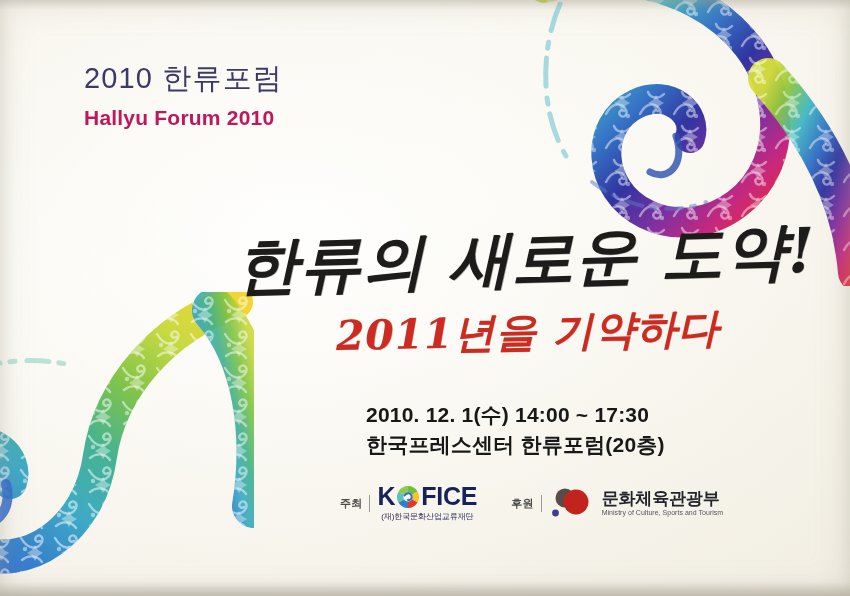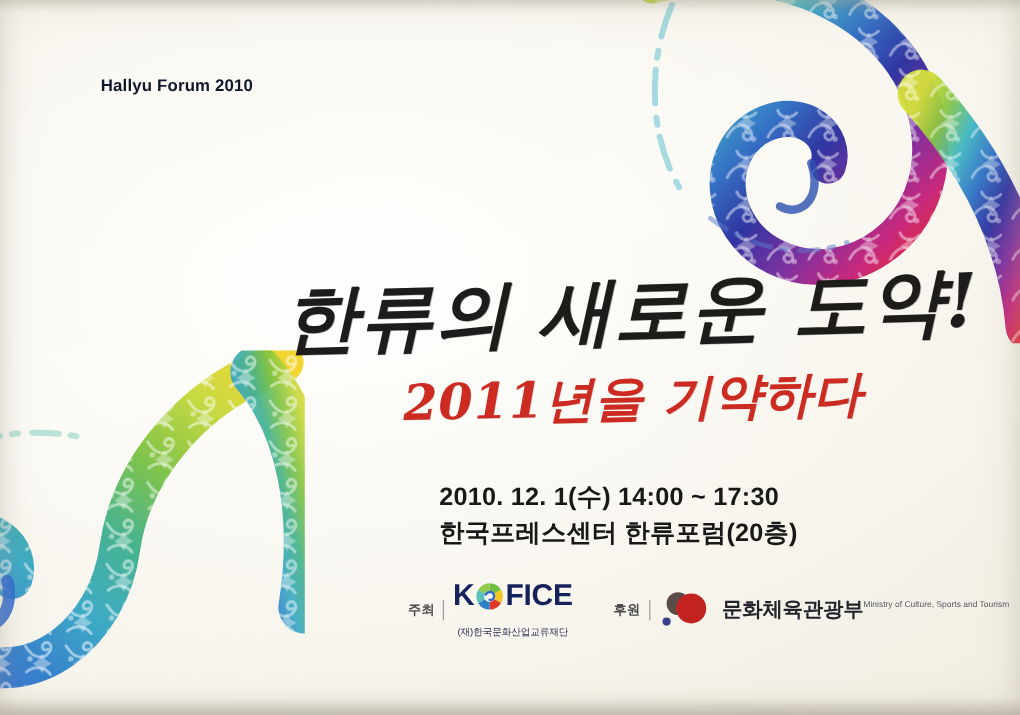--- a/index.html
+++ b/index.html
@@ -66,25 +66,25 @@
   }
   #forum-title-ko {
     font-size: 29px;
     color: #3b3a68;
     letter-spacing: 0.04em;
     font-weight: 400;
     line-height: 1.15;
     white-space: nowrap;
   }
   #forum-title-en {
-    font-size: 14px;
-    color: #0f172a;
+    font-size: 21px;
+    color: #be185d;
     font-weight: 700;
     letter-spacing: 0.01em;
-    margin-top: 1px;
+    margin-top: 11px;
     white-space: nowrap;
   }
 
   #headline-block {
     position: absolute;
     left: 236px;
     top: 236px;
     width: 530px;
   }
   #headline-main {
@@ -156,27 +156,27 @@
     font-size: 25px;
     font-weight: 700;
     color: #16225c;
     letter-spacing: -0.01em;
     line-height: 1;
   }
   .kofice-sub {
     font-size: 8px;
     color: #2a2a55;
     letter-spacing: -0.01em;
-    margin-top: 12px;
+    margin-top: 2px;
     white-space: nowrap;
   }
   .kofice-mark { margin: 0 1px; }
 
   .mcst-lockup { display: flex; align-items: center; gap: 7px; }
-  .mcst-text { display: flex; flex-direction: row; }
+  .mcst-text { display: flex; flex-direction: column; }
   .mcst-ko {
     font-size: 17px;
     font-weight: 700;
     color: #23232b;
     letter-spacing: -0.01em;
     line-height: 1.05;
     white-space: nowrap;
   }
   .mcst-en {
     font-size: 7px;
@@ -265,20 +265,21 @@
       <path d="M 300 18 C 340 64, 352 140, 340 214" fill="none" stroke="url(#gradBL)" stroke-width="44" stroke-linecap="round" opacity="0.9"></path>
       <path d="M 300 18 C 340 64, 352 140, 340 214" fill="none" stroke="url(#floralBL)" stroke-width="44" stroke-linecap="round" opacity="0.8"></path>
 
       <path d="M 92 192 C 100 222, 76 240, 54 228" fill="none" stroke="#2f6ad0" stroke-width="10" stroke-linecap="round" opacity="0.88"></path>
 
       <path d="M 20 96 C 60 70, 116 62, 160 74" fill="none" stroke="#6ac7b4" stroke-width="5" stroke-linecap="round" opacity="0.45" stroke-dasharray="22 10 5 12"></path>
     </g>
   </svg>
 
   <div id="forum-title-block">
+    <div id="forum-title-ko">2010 한류포럼</div>
     <div id="forum-title-en">Hallyu Forum 2010</div>
   </div>
 
   <div id="headline-block">
     <div id="headline-main" class="brush">한류의 새로운 도약!</div>
     <div id="headline-sub" class="brush">2011년을 기약하다</div>
   </div>
 
   <div id="event-info">
     <div class="event-line">2010. 12. 1(수) 14:00 ~ 17:30</div>

